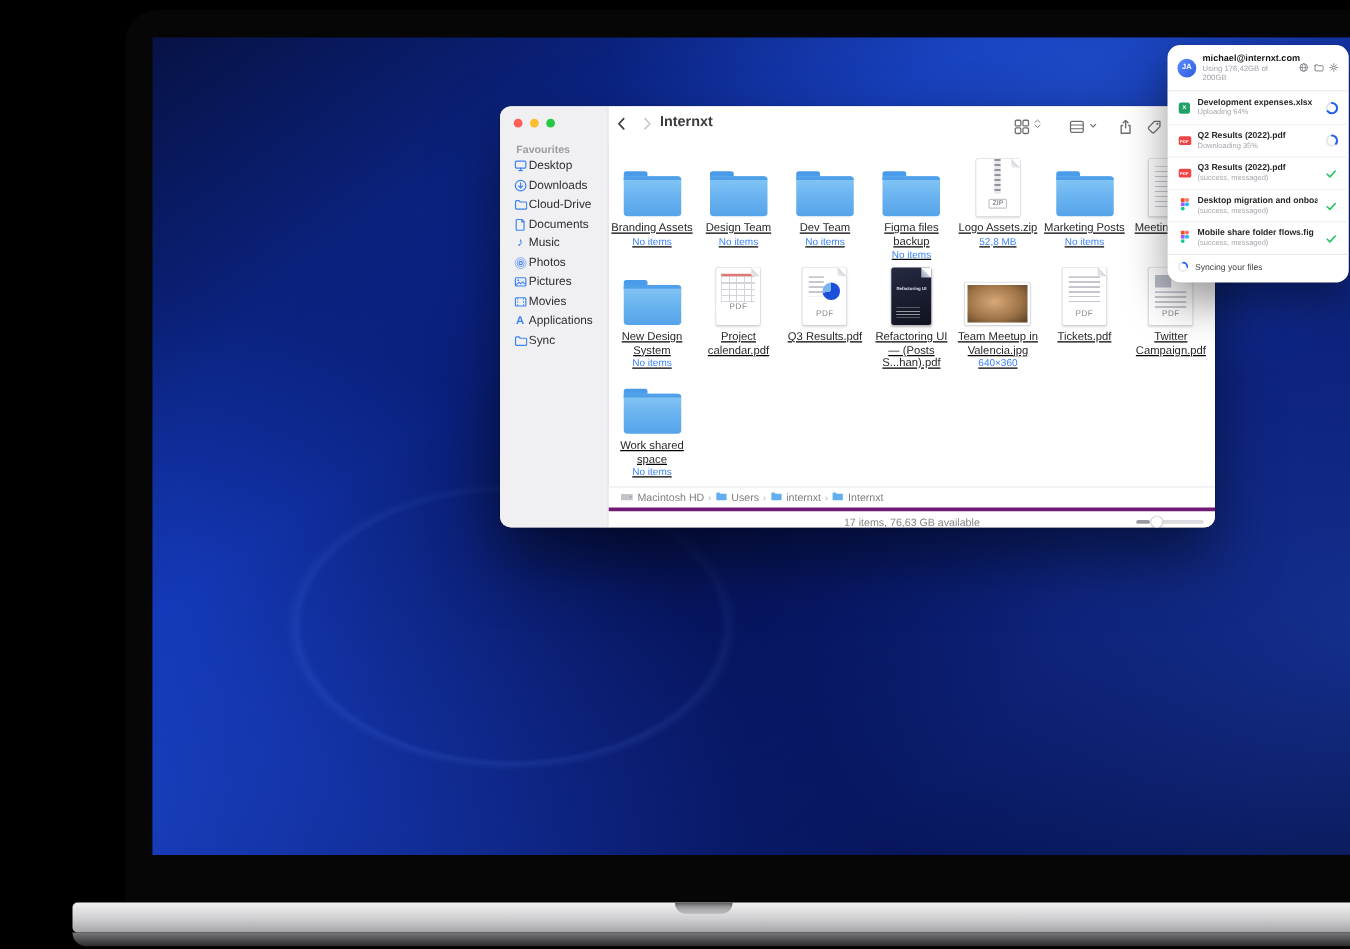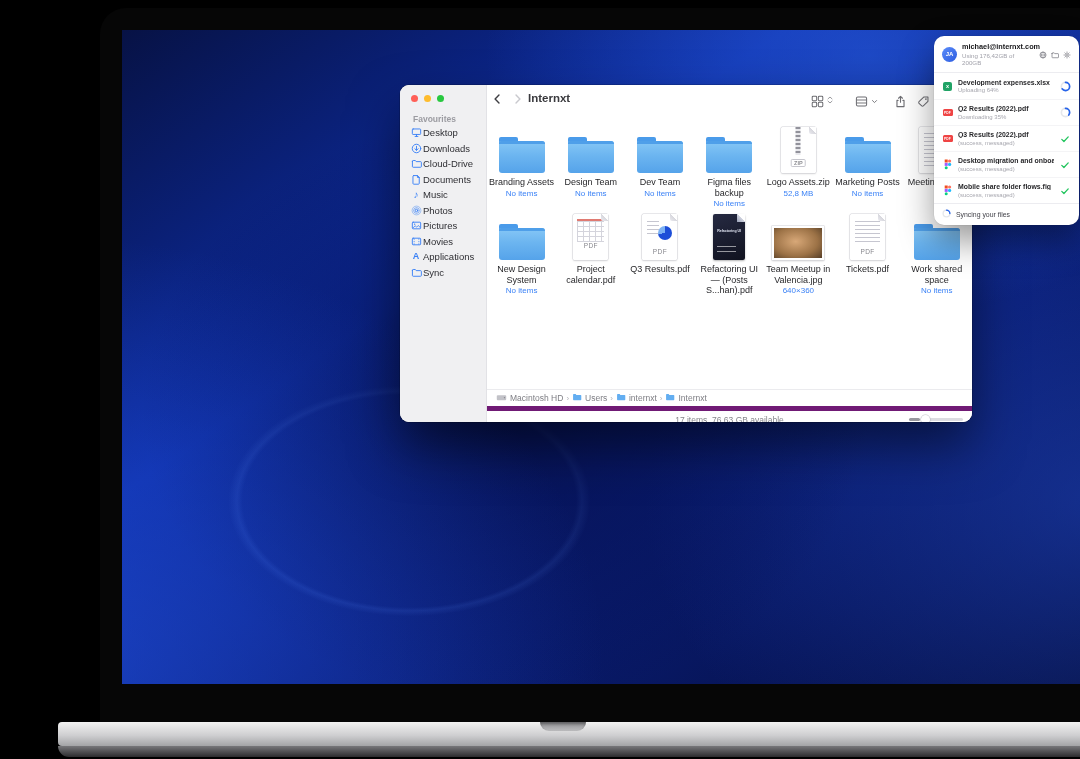--- a/index.html
+++ b/index.html
@@ -48,21 +48,21 @@
   .title { position:absolute; left:41px; top:7px; font-size:11.5px; font-weight:700; color:#3a3a3e; }
   .tools { position:absolute; left:324px; top:7px; display:flex; align-items:center; }
   .tbtn { display:flex; align-items:center; }
   [data-name="toolbar-group-button"] { margin-left:21px; }
   [data-name="toolbar-share-button"] { margin-left:15px; }
   [data-name="toolbar-tag-button"]   { margin-left:10px; }
   [data-name="toolbar-more-button"]  { margin-left:10px; }
 
   
   .grid { position:absolute; left:87px; top:38px; display:grid;
-          grid-template-columns:repeat(7,69.2px); grid-auto-rows:87px; }
+          grid-template-columns:repeat(7,69.2px); grid-auto-rows:87px;text-decoration:underline; }
   .cell { display:flex; flex-direction:column; align-items:center; }
   .icon-box { height:50px; display:flex; align-items:flex-end; justify-content:center; }
   .fname { margin-top:4px; font-size:9px; line-height:10.5px; color:#28282b; text-align:center;
            max-width:66px; word-wrap:break-word; }
   .fsub  { margin-top:1px; font-size:8px; color:#3b82f6; }
 
   .fo { position:relative; width:46px; height:36px; }
   .fo-tab  { left:0; top:0; width:19px; height:7px; background:#4a9bea; border-radius:2px 2px 0 0; }
   .fo-body { left:0; top:3.5px; width:46px; height:32.5px; border-radius:2px 3px 3px 3px;
              background:linear-gradient(#86c7f6 0%,#6cb5f0 45%,#55a3ea 100%); }
@@ -107,21 +107,21 @@
            box-shadow:0 0 0 .5px #d2d2d8, 0 1px 2px rgba(0,0,0,.2); }
   .ph-img { inset:2px; background:radial-gradient(40px 26px at 45% 45%, #d8a878, #9c7246 55%, #46321f 100%); }
 
   
   .pathbar { position:absolute; left:87px; right:0; bottom:16px; height:17px;
              border-top:1px solid #ebebee; display:flex; align-items:center; gap:3px;
              padding:0 9px; font-size:8.5px; color:#7e7e84; background:#fff; }
   .crumb { display:flex; align-items:center; gap:3px; }
   .csep { color:#b4b4ba; font-size:8px; }
   .statusbar { position:absolute; left:87px; right:0; bottom:0; height:16px;
-             border-top:5px solid #701a75; background:#fff; }
+             border-top:3px solid #701a75; background:#fff; }
   .stat-text { position:absolute; left:0; right:0; top:3.5px; text-align:center;
              font-size:8.5px; color:#86868b; }
   .slider { position:absolute; right:9px; top:7px; width:54px; height:3px; }
   .sl-dash { left:0; top:0; width:11px; height:2.5px; background:#98989e; border-radius:2px; }
   .sl-track { left:13px; right:0; top:0; height:2.5px; background:#dcdce1; border-radius:2px; }
   .sl-thumb { left:12px; top:-3.5px; width:9px; height:9px; border-radius:50%; background:#fff;
              box-shadow:0 0 0 .5px #c3c3c9, 0 1px 2px rgba(0,0,0,.25); }
 
   
   .popup { position:absolute; left:934px; top:36px; width:145px; background:#fff;
@@ -441,20 +441,31 @@
           <div class="pg" data-name="pdf-file-icon">
             <i class="pg-lines"></i>
             <b class="pdf-t">PDF</b>
             <i class="fold"></i>
           </div>
         </div>
     <div class="fname" data-name="file-name">Tickets.pdf</div>
       </div>
       <div class="cell" data-name="file-item">
         <div class="icon-box">
+          <div class="pg" data-name="pdf-document-icon">
+            <i class="thumb"></i>
+            <i class="pg-lines low"></i>
+            <b class="pdf-t">PDF</b>
+            <i class="fold"></i>
+          </div>
+        </div>
+    <div class="fname" data-name="file-name">Twitter Campaign.pdf</div>
+      </div>
+      <div class="cell" data-name="file-item">
+        <div class="icon-box">
           <div class="fo" data-name="folder-icon">
             <i class="fo-tab"></i>
             <i class="fo-body"></i>
           </div>
         </div>
     <div class="fname" data-name="file-name">Work shared space</div>
         <div class="fsub" data-name="file-meta">No items</div>
       </div>
     </div>
 

